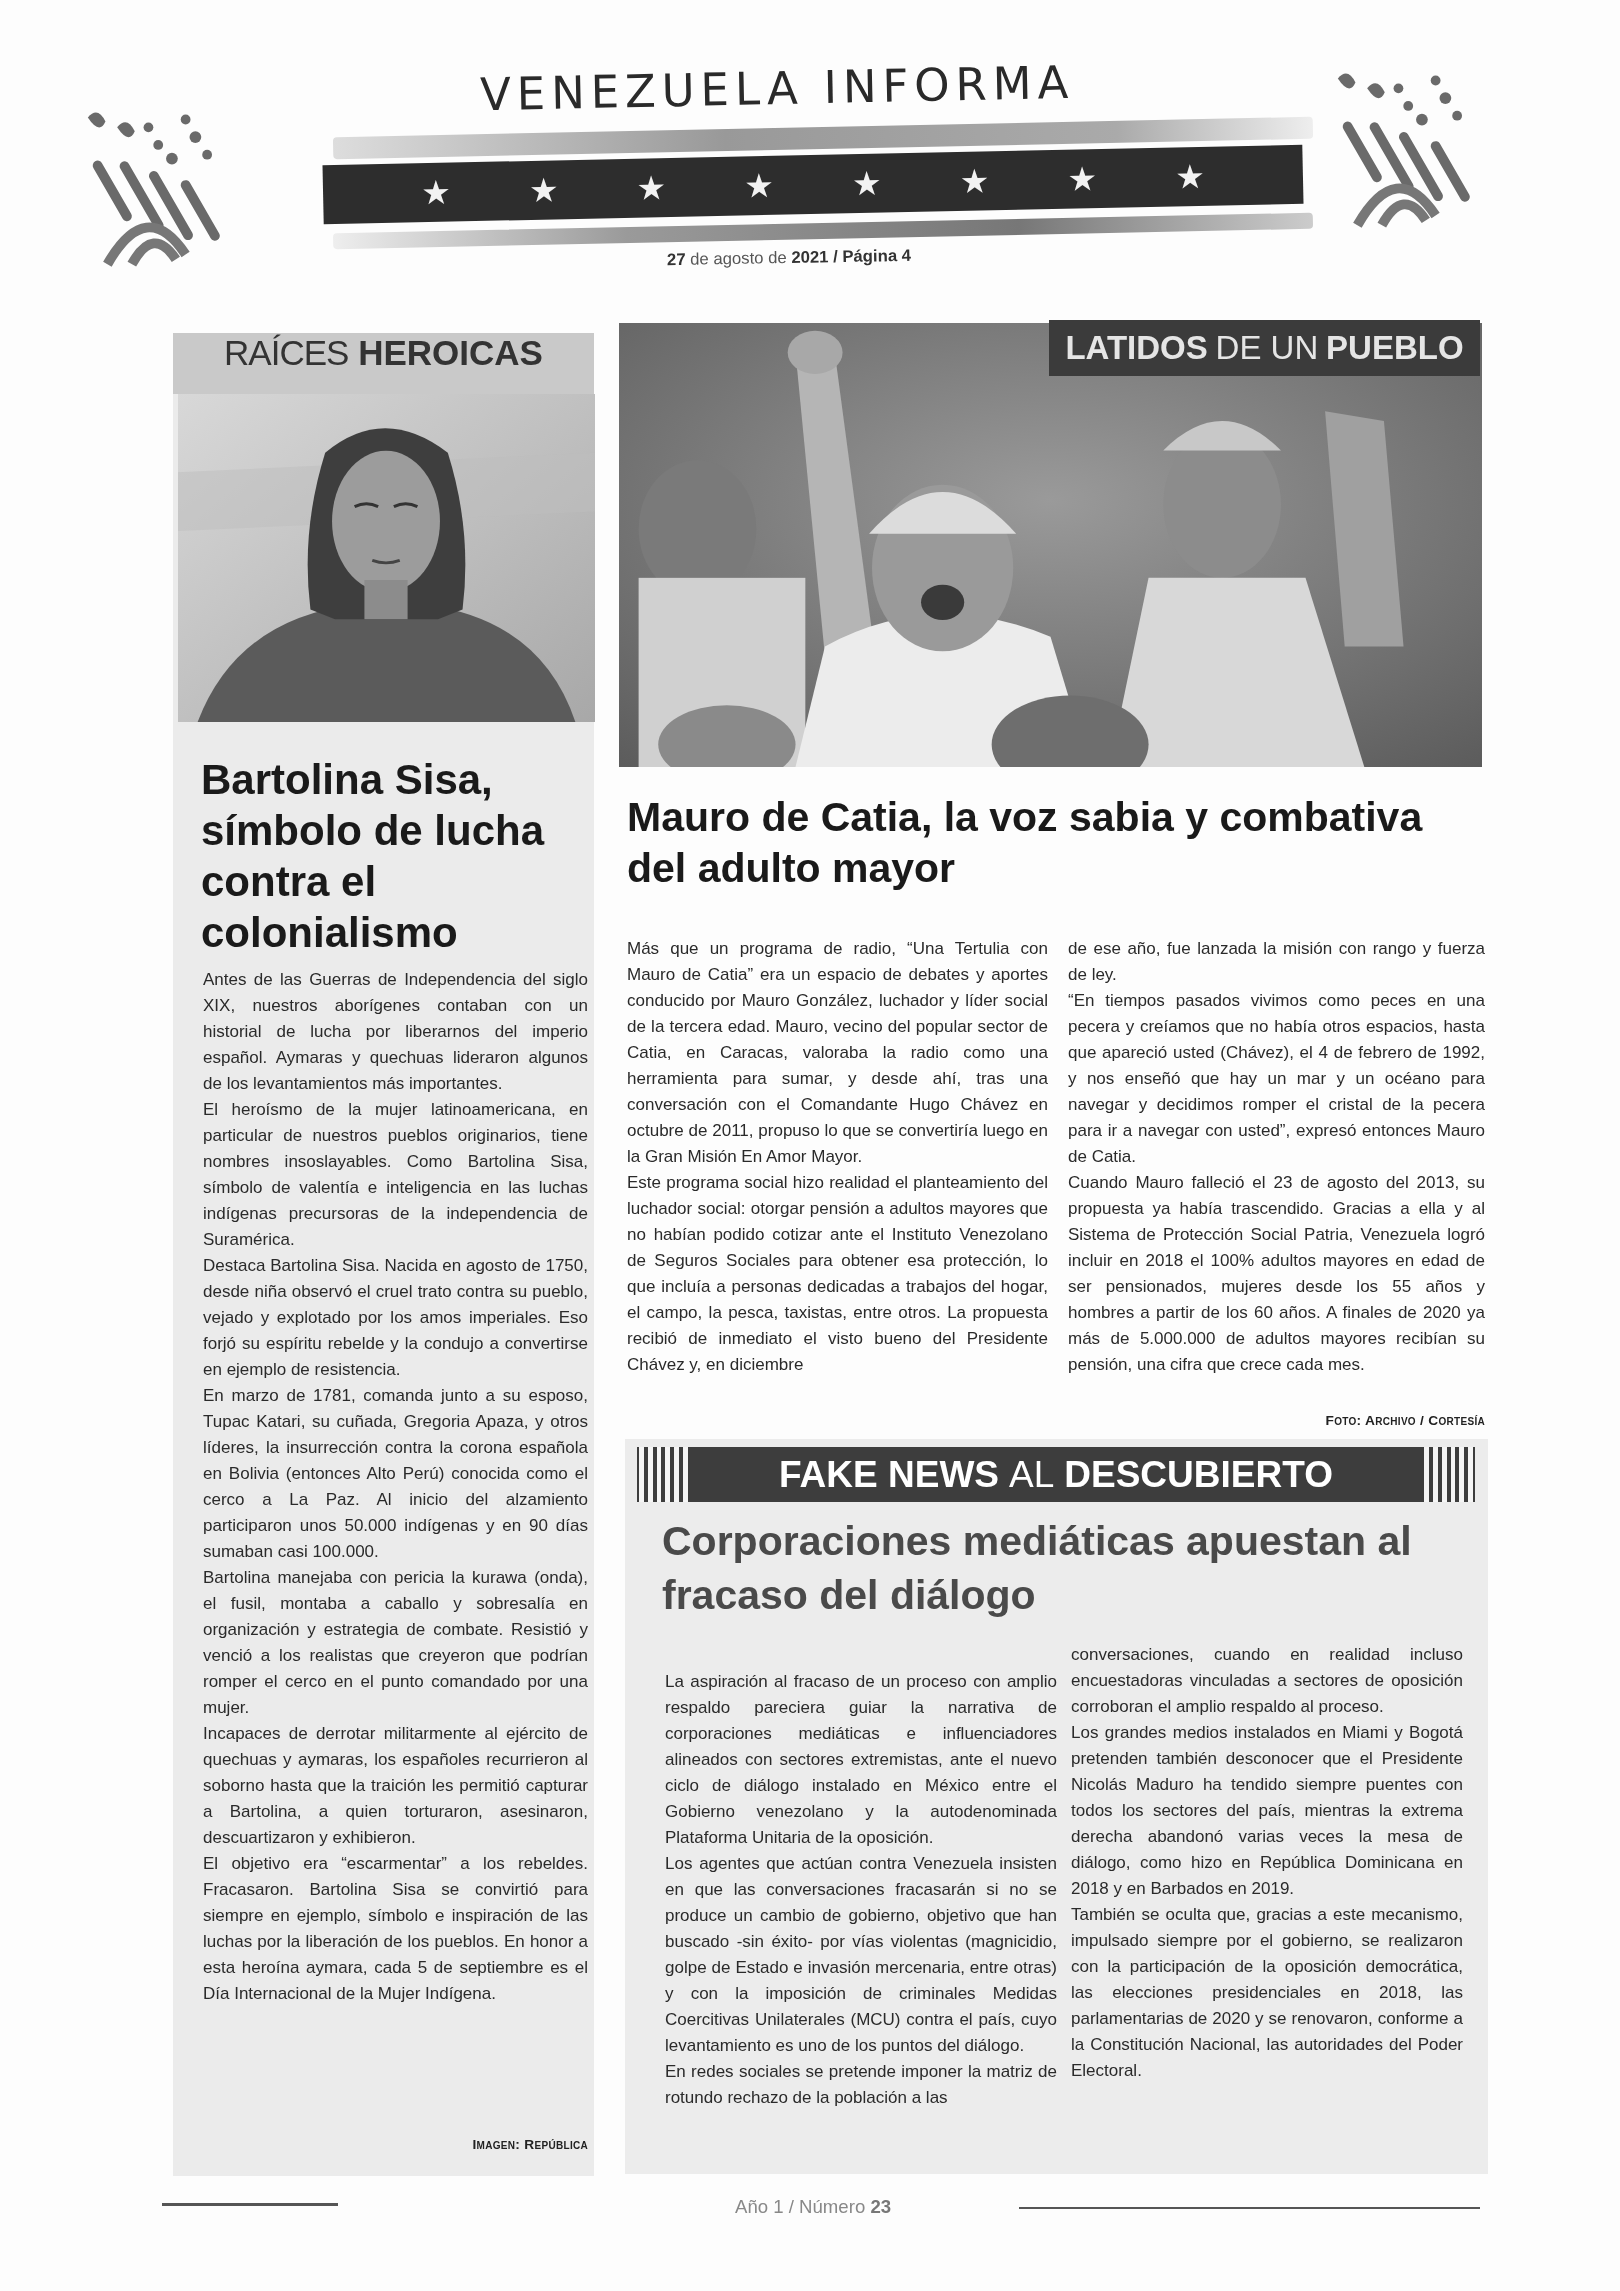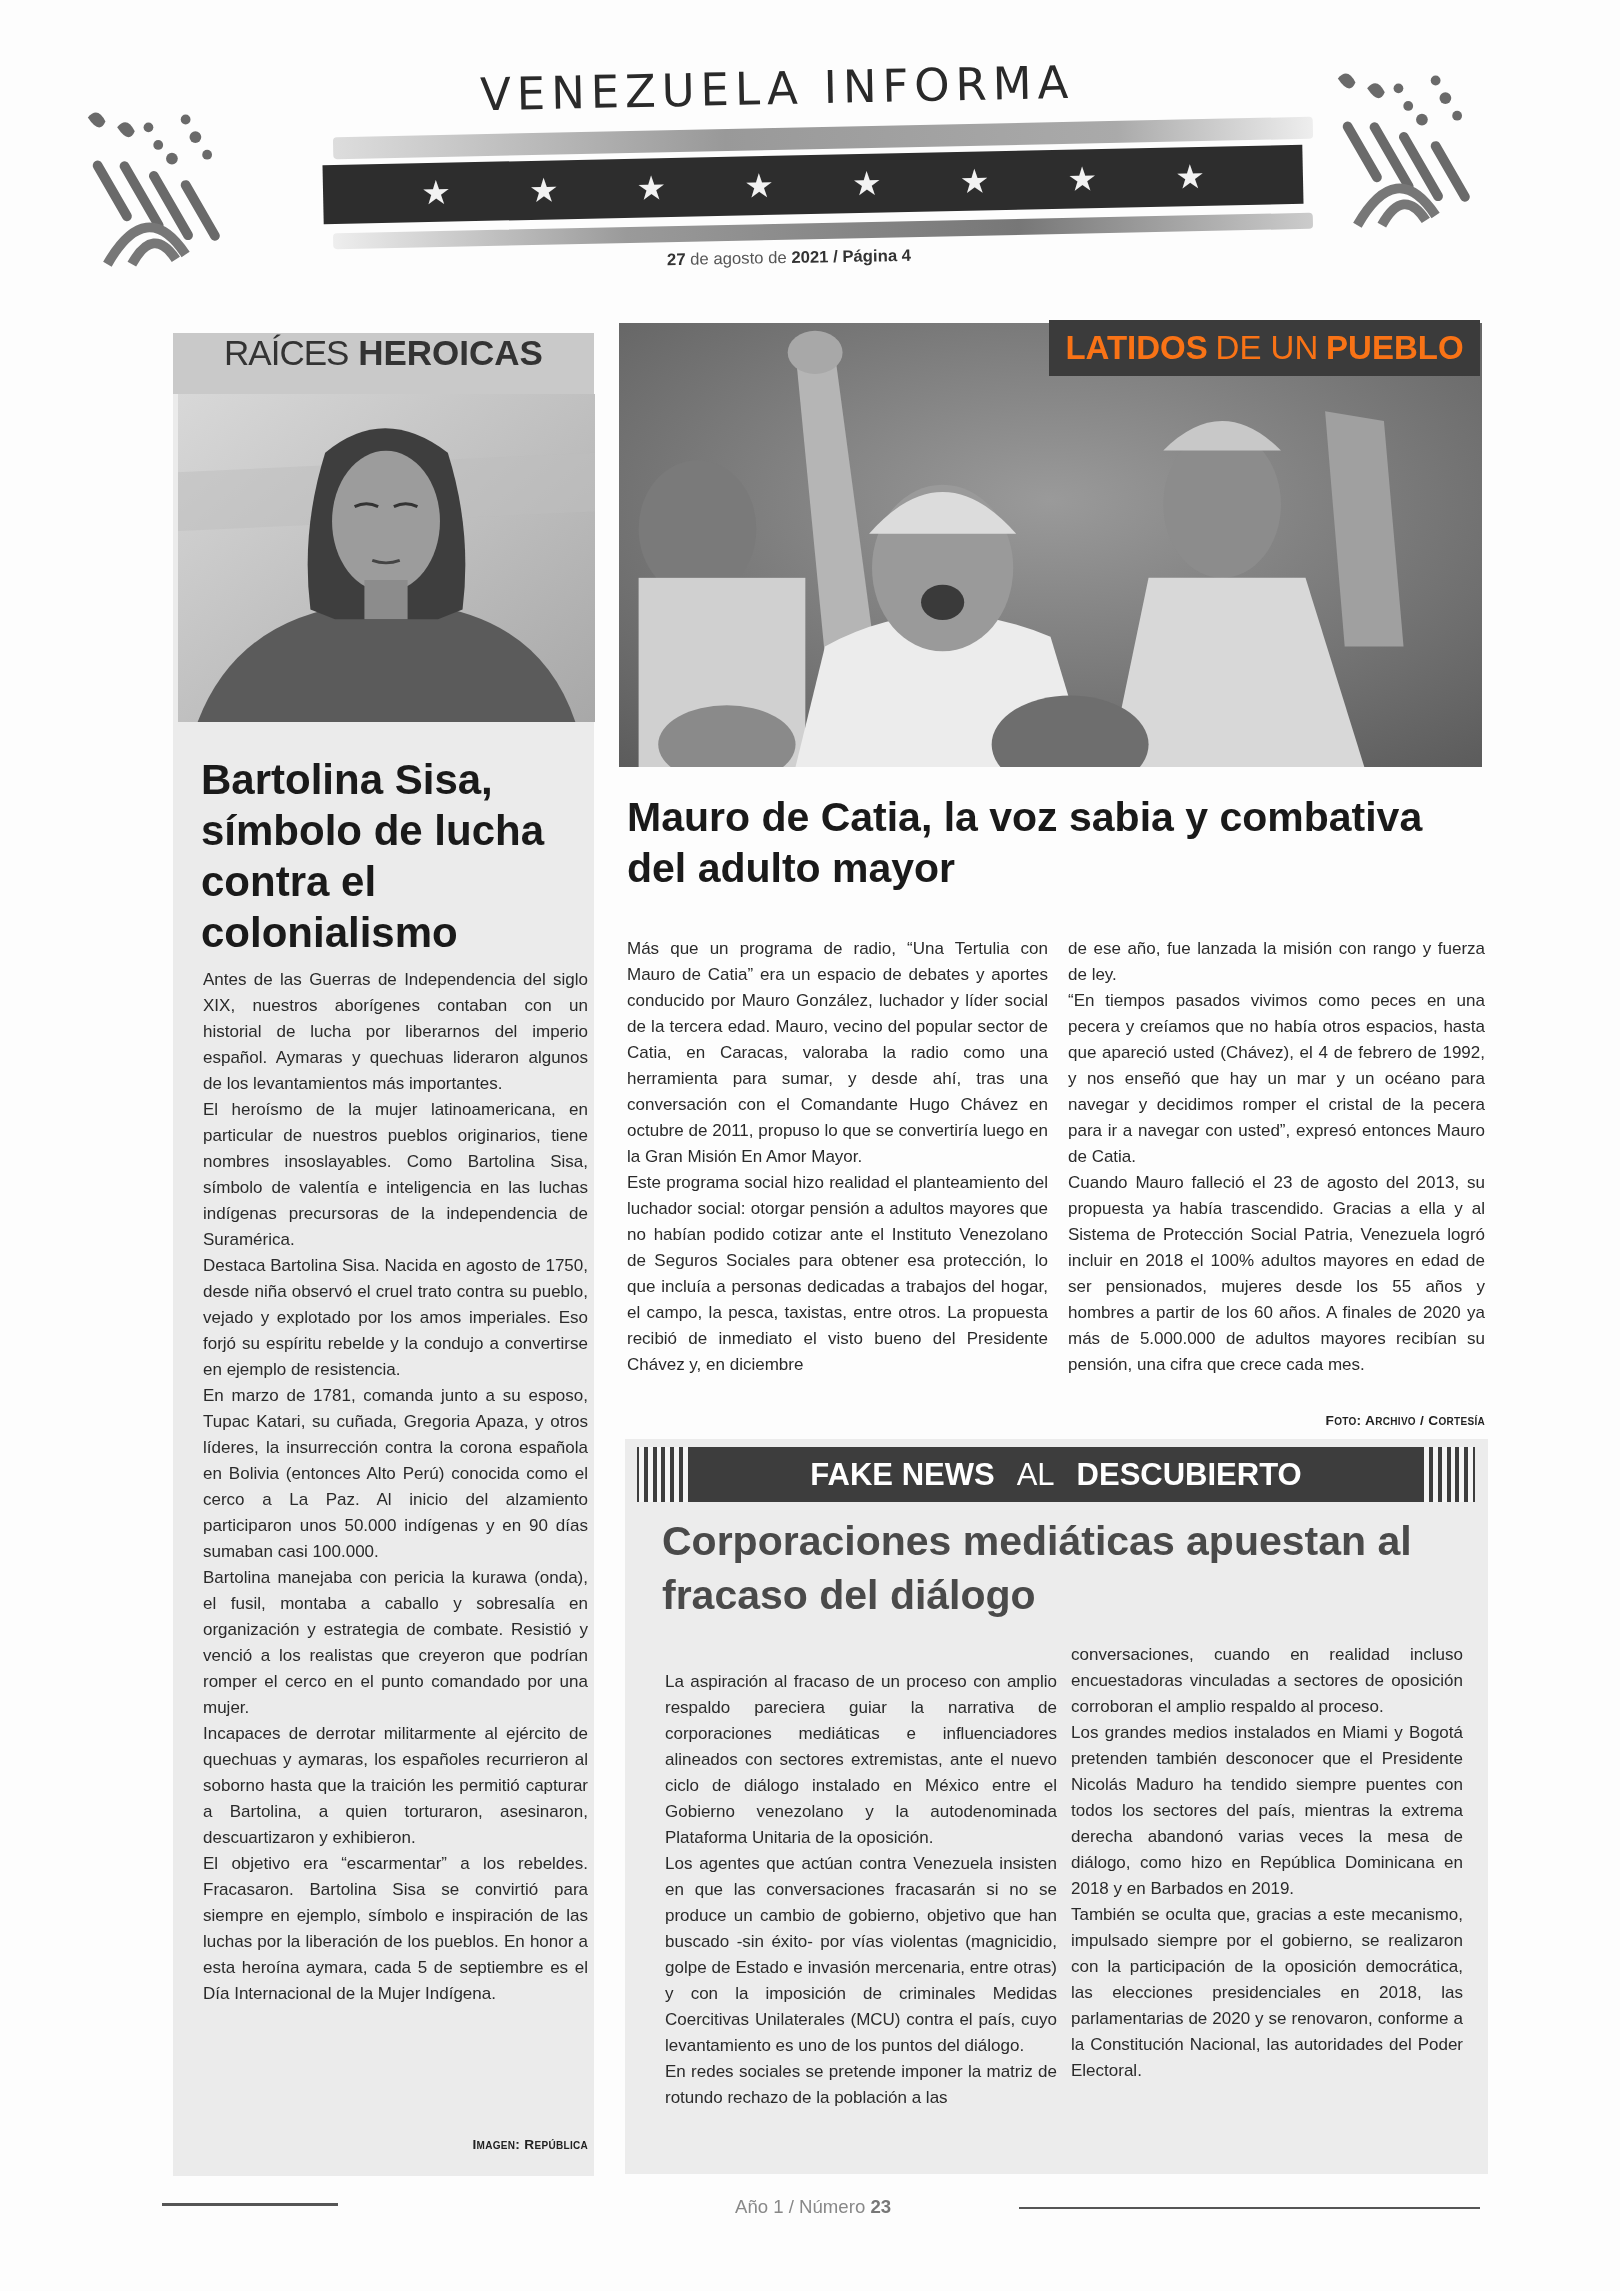--- a/index.html
+++ b/index.html
@@ -39,41 +39,41 @@
   }
   .body-col { font-size: 17px; line-height: 26px; text-align: justify; color: #2a2a2a; }
   .body-col p { margin: 0; text-indent: 0; }
   .left-body { left: 203px; top: 967px; width: 385px; }
   .credit { font-size: 13.7px; font-variant: small-caps; font-weight: bold; text-align: right; color: #222; letter-spacing: 0.3px; }
   .left-credit { left: 392px; top: 2137px; width: 196px; }
 
   
   .photo { left: 619px; top: 323px; width: 863px; height: 444px; }
   .section-banner-right {
-    left: 1049px; top: 320px; width: 431px; height: 56px; background: #3b3b3b; color: #f97316;
+    left: 1049px; top: 320px; width: 431px; height: 56px; background: #3b3b3b; color: #e5e5e5;
     font-size: 33px; display:flex; align-items:center; justify-content:center; gap: 7.8px;
   }
   .section-banner-right .bold { font-weight: bold; }
   .section-banner-right .light { font-weight: normal; }
   .headline-right {
     left: 627px; top: 792px; width: 863px; font-size: 41px; font-weight: bold; line-height: 51px; color: #1a1a1a;
   }
   .mid-col1 { left: 627px; top: 936px; width: 421px; }
   .mid-col2 { left: 1068px; top: 936px; width: 417px; }
   .right-credit { left: 1206px; top: 1413px; width: 279px; }
 
   
   .fake-box { left: 625px; top: 1439px; width: 863px; height: 735px; background: #ececec; }
   .fake-banner {
     left: 637px; top: 1447px; width: 838px; height: 55px; background: #3d3d3d; color: #fff;
     display:flex; align-items:center; justify-content: space-between;
   }
   .stripes { display:flex; gap: 3.9px; height: 100%; align-items: stretch; padding: 0 2px; }
   .stripes span { width: 4.9px; background: #f5f5f5; }
-  .fake-banner-title { font-size: 31px; display:flex; gap: 22px; align-items: center; }
+  .fake-banner-title { font-size: 37px; display:flex; gap: 10px; align-items: center; }
   .fake-banner-title .bold { font-weight: bold; }
   .headline-fake {
     left: 662px; top: 1514px; width: 814px; font-size: 41px; font-weight: bold; line-height: 54px; color: #4a4a4a;
   }
   .fake-col1 { left: 665px; top: 1642px; width: 392px; margin-top: 27px; }
   .fake-col2 { left: 1071px; top: 1642px; width: 392px; }
 
   
   .footer-line { height: 2px; background: #555; }
   .footer-text { left: 735px; top: 2196px; font-size: 18.6px; color: #888; }

